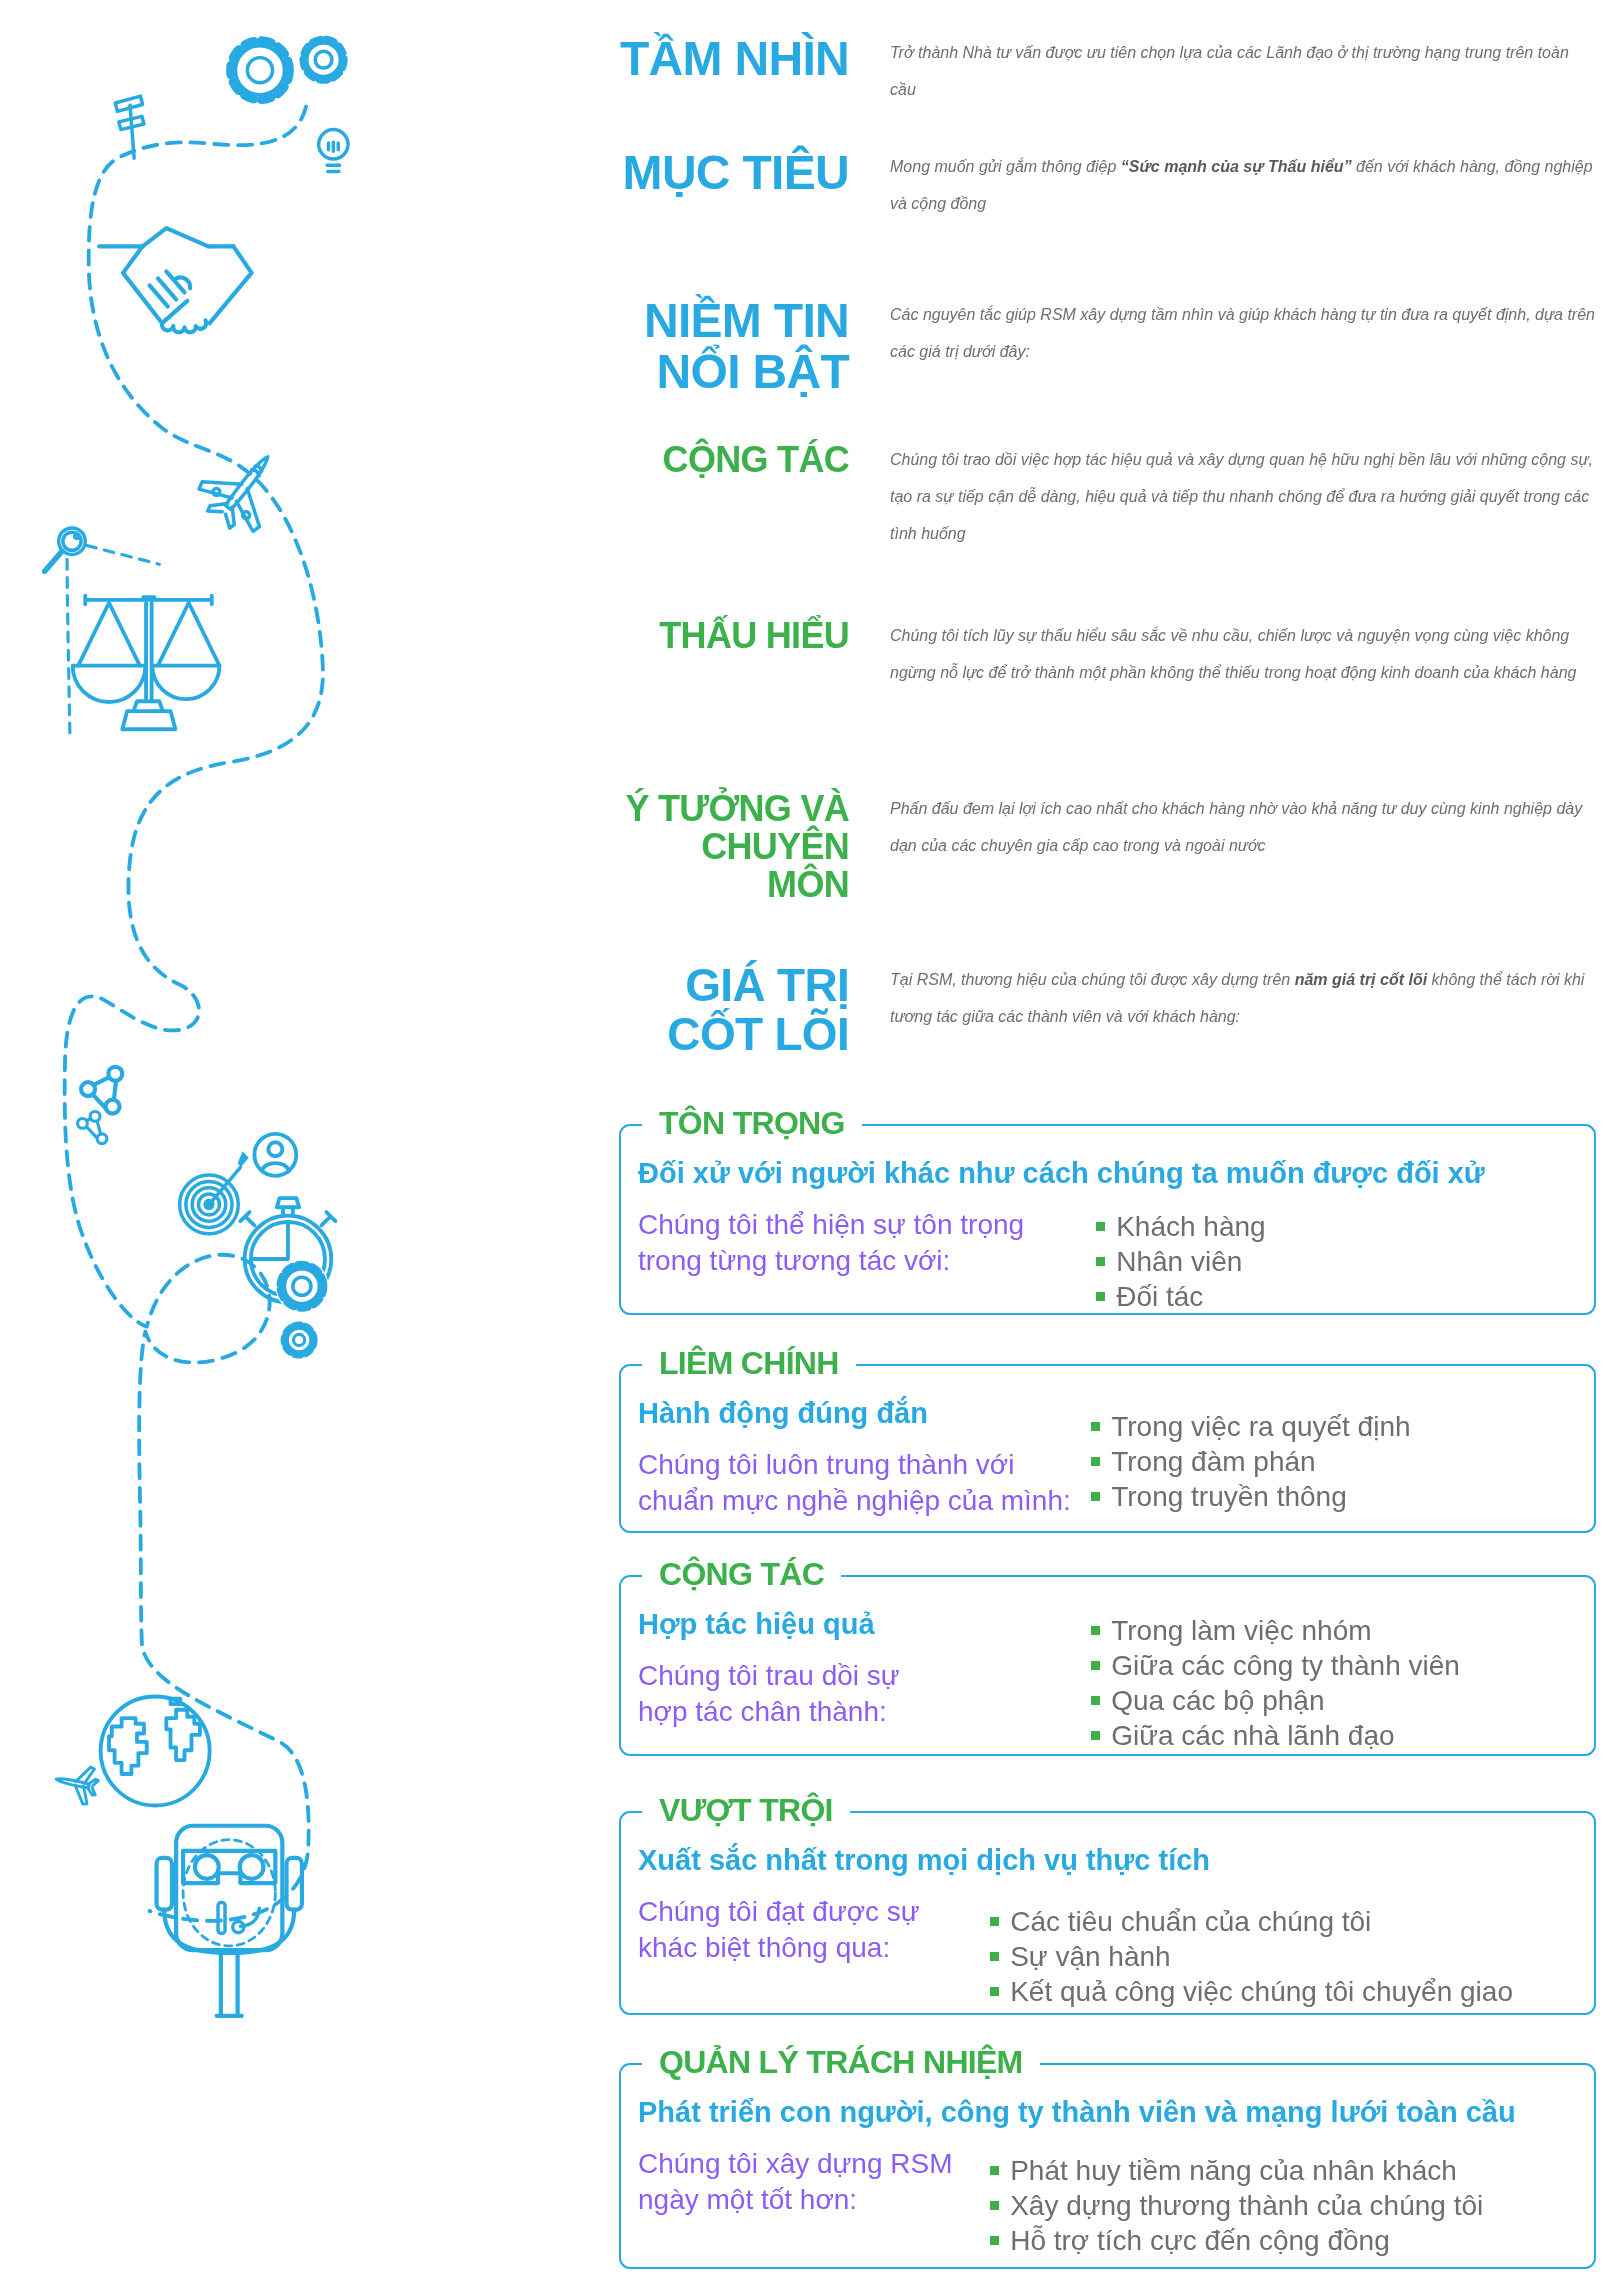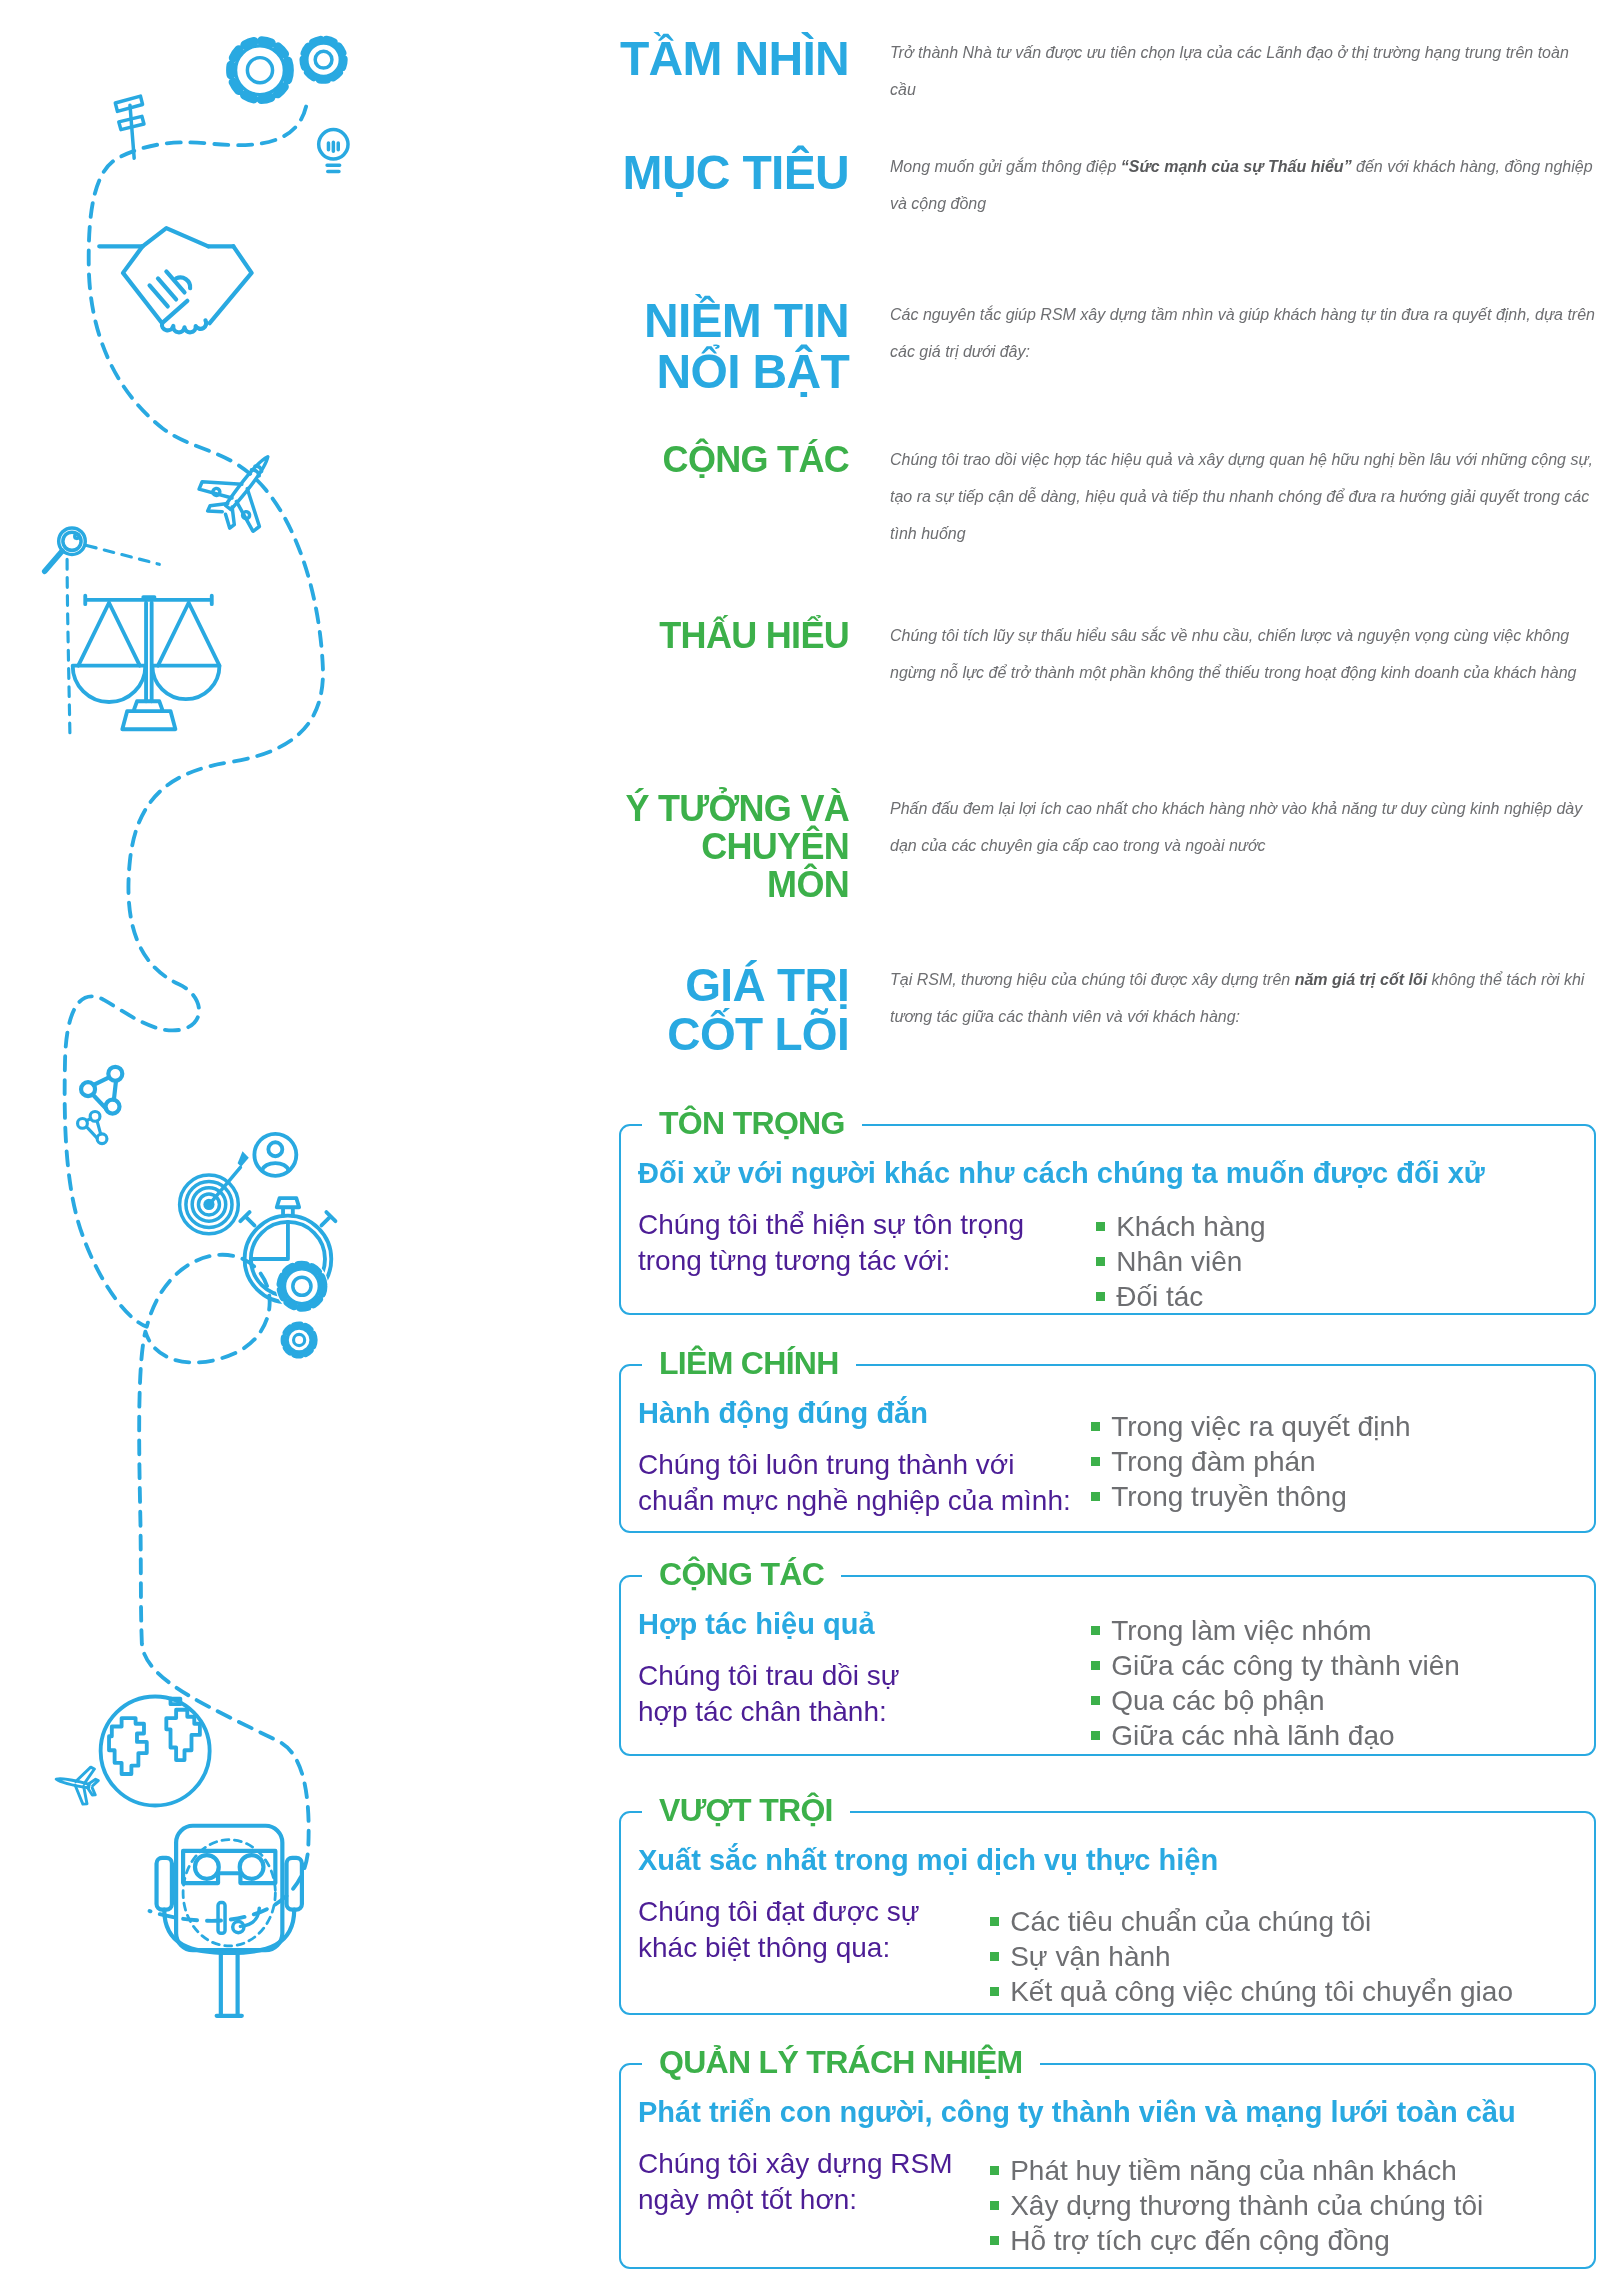--- a/index.html
+++ b/index.html
@@ -14,21 +14,21 @@
   .row-text b{font-weight:bold;color:#58595b;}
   .c-blue{color:#29a9e1;} .c-green{color:#3cb04a;}
   .s-lg{font-size:48px;} .s-md{font-size:36px;} .s-xl{font-size:46px;}
   .r1{top:34px}.r2{top:148px}.r3{top:296px}.r4{top:441px}.r5{top:617px}.r6{top:790px}.r7{top:961px}
   
   .vbox{position:absolute;left:619px;width:977px;border:2.8px solid #29a9e1;border-radius:11px;
         box-sizing:border-box;background:#fff;}
   .vbox-title{position:absolute;top:-21px;left:21px;background:#fff;padding:0 17px;
               font-size:32px;font-weight:bold;color:#3cb04a;letter-spacing:-0.7px;white-space:nowrap;}
   .vbox-sub{margin:31px 18px 0 17px;font-size:29px;font-weight:bold;color:#29a9e1;}
-  .vbox-lead{margin:17px 0 0 17px;font-size:28px;line-height:36px;color:#4c1d95;}
+  .vbox-lead{margin:17px 0 0 17px;font-size:28px;line-height:36px;color:#8b5cf6;}
   .vbox-bullets{position:absolute;}
   .bullet{display:flex;align-items:flex-start;font-size:28px;line-height:35px;color:#6d6e71;}
   .sq{flex:none;width:9px;height:9px;background:#3cb04a;margin:12.6px 11.2px 0 0;}
   .b1{top:1124px;height:191px}.b2{top:1364px;height:169px}.b3{top:1575px;height:181px}
   .b4{top:1811px;height:204px}.b5{top:2063px;height:206px}
   .b1 .vbox-lead{width:447px}.b2 .vbox-lead{width:441px}.b3 .vbox-lead{width:294px}
   .b4 .vbox-lead{width:301px}.b5 .vbox-lead{width:329px}
   .b1 .vbox-bullets{left:475px;top:83px}
   .b2 .vbox-bullets{left:470px;top:43px}
   .b3 .vbox-bullets{left:470px;top:36px}
@@ -291,21 +291,21 @@
         </div>
       <div class="bullet">
           <span class="sq"></span>
           <span>Giữa các nhà lãnh đạo</span>
         </div>
     </div>
   </div>
 
   <div class="vbox b4">
     <div class="vbox-title">VƯỢT TRỘI</div>
-    <div class="vbox-sub">Xuất sắc nhất trong mọi dịch vụ thực hiện</div>
+    <div class="vbox-sub">Xuất sắc nhất trong mọi dịch vụ thực tích</div>
     <div class="vbox-lead">Chúng tôi đạt được sự khác biệt thông qua:</div>
     <div class="vbox-bullets">
       <div class="bullet">
           <span class="sq"></span>
           <span>Các tiêu chuẩn của chúng tôi</span>
         </div>
       <div class="bullet">
           <span class="sq"></span>
           <span>Sự vận hành</span>
         </div>

